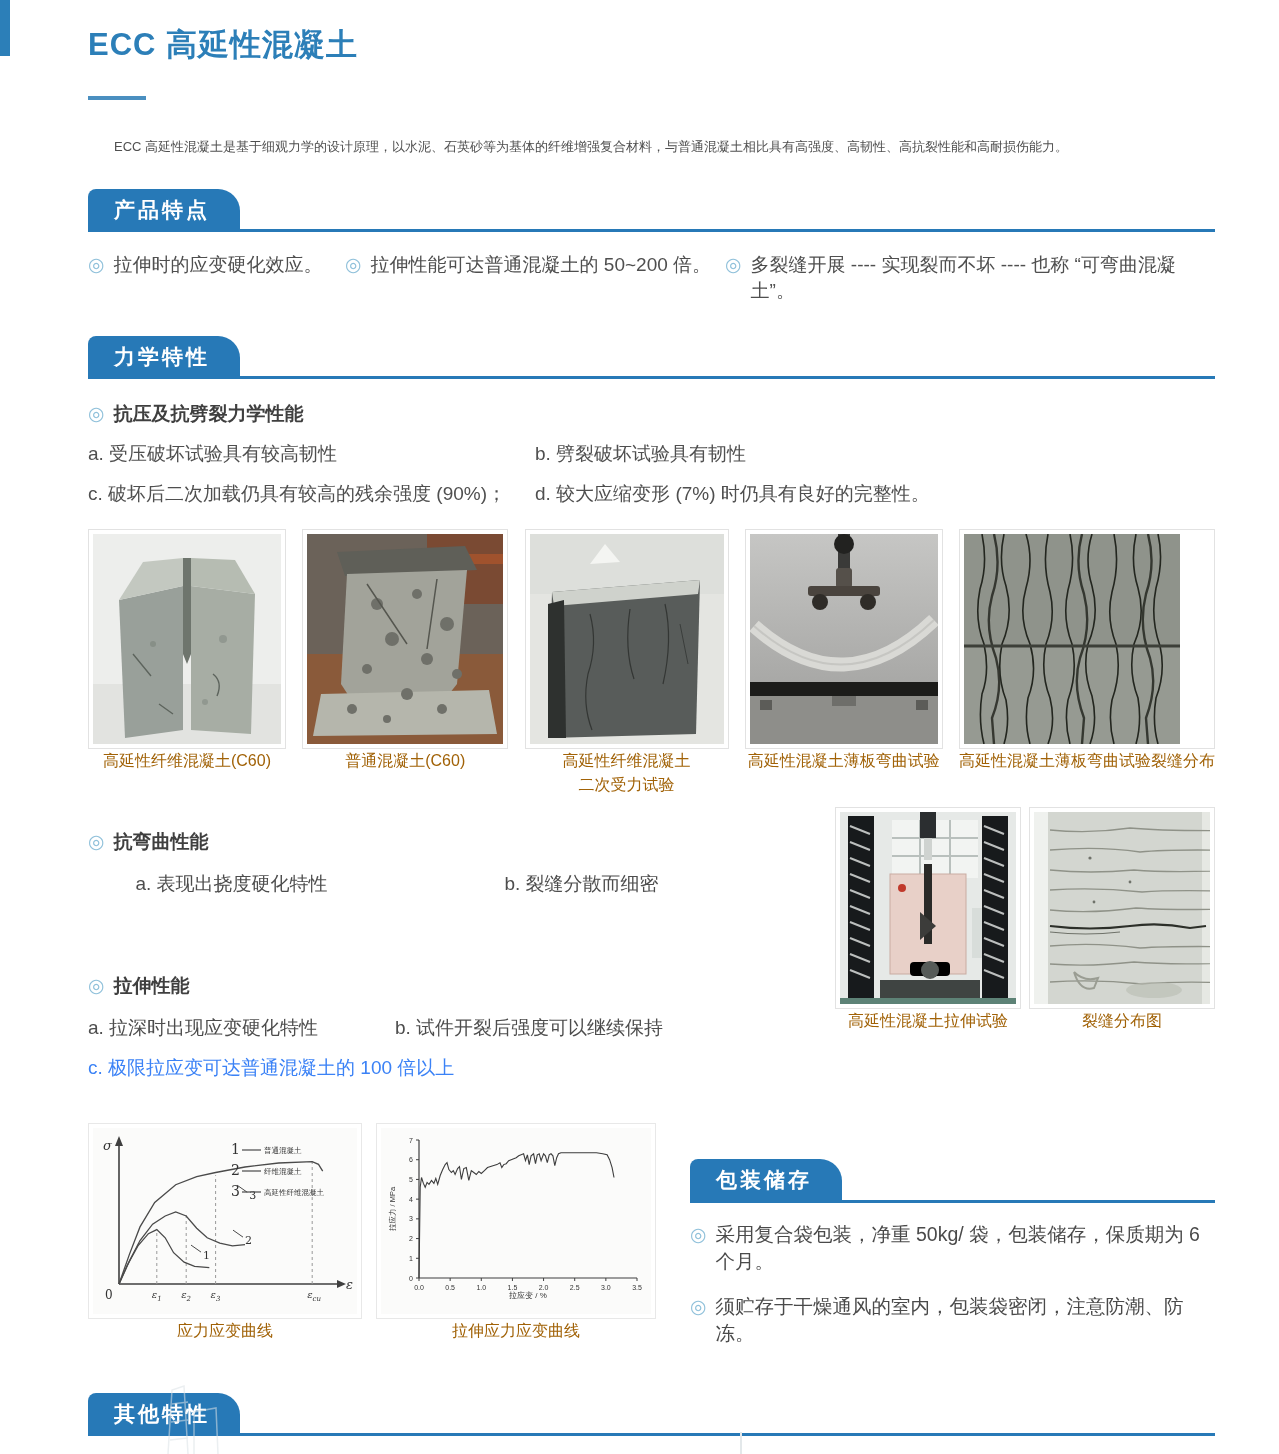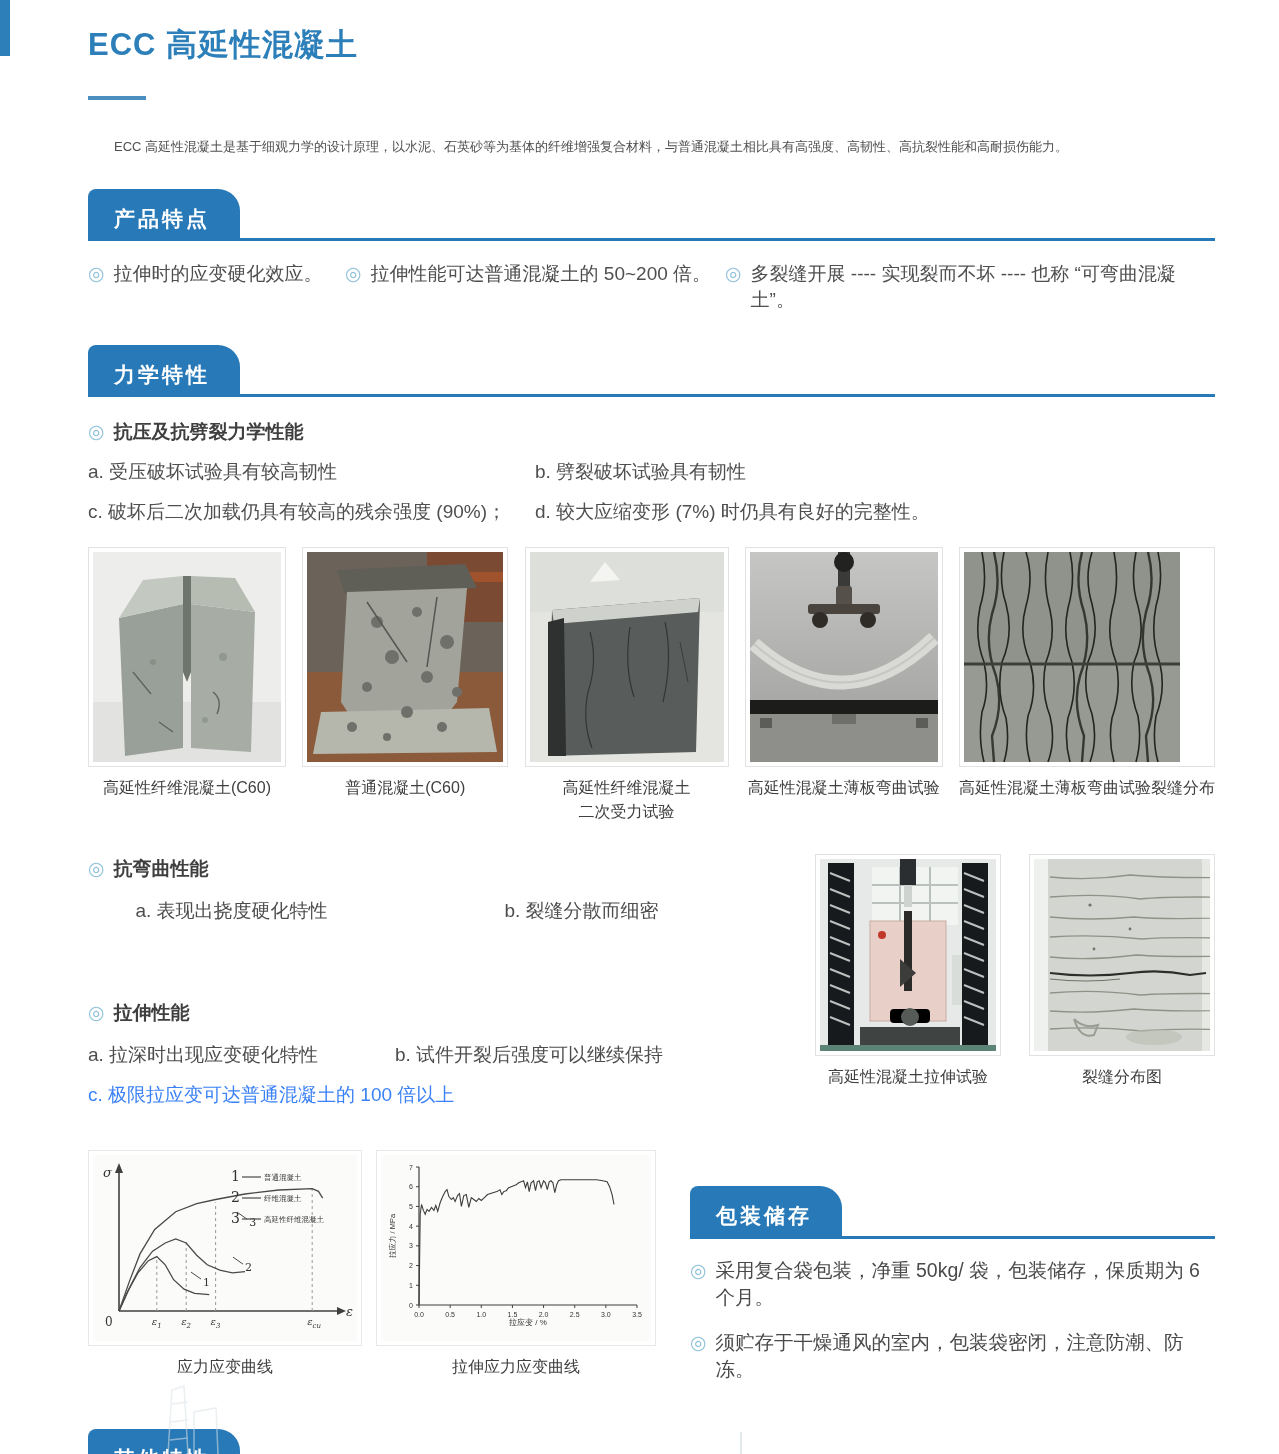--- a/index.html
+++ b/index.html
@@ -6,44 +6,44 @@
   .page{position:relative;width:1279px;height:1454px;background:#fff;overflow:hidden;
         font-family:"Liberation Sans","DejaVu Sans",sans-serif;color:#4d4d4d;}
   .corner-bar{position:absolute;left:0;top:0;width:10px;height:56px;background:#2c7fb8;}
   .content{padding:0 64px 0 88px;position:relative;}
   .page-title{margin:0;padding-top:24px;font-size:31px;font-weight:bold;color:#2c7fb8;letter-spacing:1px;}
   .title-underline{width:58px;height:4px;background:#4a8fc0;margin-top:30px;}
   .intro{margin:36px 0 0 0;font-size:13px;line-height:1.62;text-indent:2em;color:#4f4f4f;}
 
   .sec{margin-top:32px;border-bottom:3px solid #2779b7;line-height:0;}
   .sec .tab{display:inline-block;background:#2779b7;color:#fff;font-size:21px;font-weight:bold;
-            padding:17px 30px 7px 26px;border-radius:8px 22px 0 0;letter-spacing:3px;line-height:1.2;}
+            padding:8px 30px 7px 26px;border-radius:8px 22px 0 0;letter-spacing:3px;line-height:1.2;}
   .ring{color:#8fc0da;font-size:19px;margin-right:9px;flex:0 0 auto;}
   .feat-row{display:flex;margin-top:20px;font-size:19px;color:#4f4f4f;}
   .feat-row .fi{display:flex;align-items:baseline;}
   .feat-row .fi:nth-child(1){flex:0 0 257px;}
   .feat-row .fi:nth-child(2){flex:0 0 380px;}
   .feat-row .fi:nth-child(3){flex:1;}
 
   .subhead{display:flex;align-items:baseline;margin-top:22px;font-size:19px;font-weight:bold;color:#3f3f3f;}
   .row2{display:grid;grid-template-columns:447px 1fr;margin-top:14px;font-size:19px;color:#4f4f4f;}
   .rowline{margin-top:14px;font-size:19px;color:#3b82f6;}
 
   .photo-row{display:flex;justify-content:space-between;margin-top:22px;}
   figure{margin:0;}
   .frame{background:#fff;border:1px solid #e2e2e2;padding:4px;}
   .frame svg{display:block;}
-  .pcap{margin-top:9px;text-align:center;font-size:16px;color:#404040;white-space:pre-line;line-height:1.5;}
+  .pcap{text-align:center;font-size:16px;color:#a16207;white-space:pre-line;line-height:1.5;}
 
   .mid{display:flex;margin-top:10px;}
   .mid-left{flex:0 0 700px;}
   .row2b{display:grid;grid-template-columns:287px 1fr;margin-top:16px;font-size:19px;text-align:center;}
   .row2c{display:grid;grid-template-columns:307px 1fr;margin-top:16px;font-size:19px;}
   .gap60{height:54px;}
-  .mid-right{margin-left:auto;display:flex;gap:28px;align-items:center;}
+  .mid-right{margin-left:auto;display:flex;gap:8px;align-items:flex-start;}
 
   .charts-row{display:flex;margin-top:42px;align-items:flex-start;}
   .chartfig .frame{border:1px solid #e8e8e8;}
   .chartfig + .chartfig{margin-left:14px;}
   .pack-col{flex:1;margin-left:34px;}
   .pack-col .sec{margin-top:36px;}
   .pack-item{display:flex;align-items:baseline;margin-top:18px;font-size:19.5px;color:#4a4a4a;}
 
   .wm{position:absolute;left:138px;bottom:0;opacity:.55;}
   .wm2{position:absolute;left:740px;bottom:0;width:2px;height:22px;background:#e3e8ea;}

